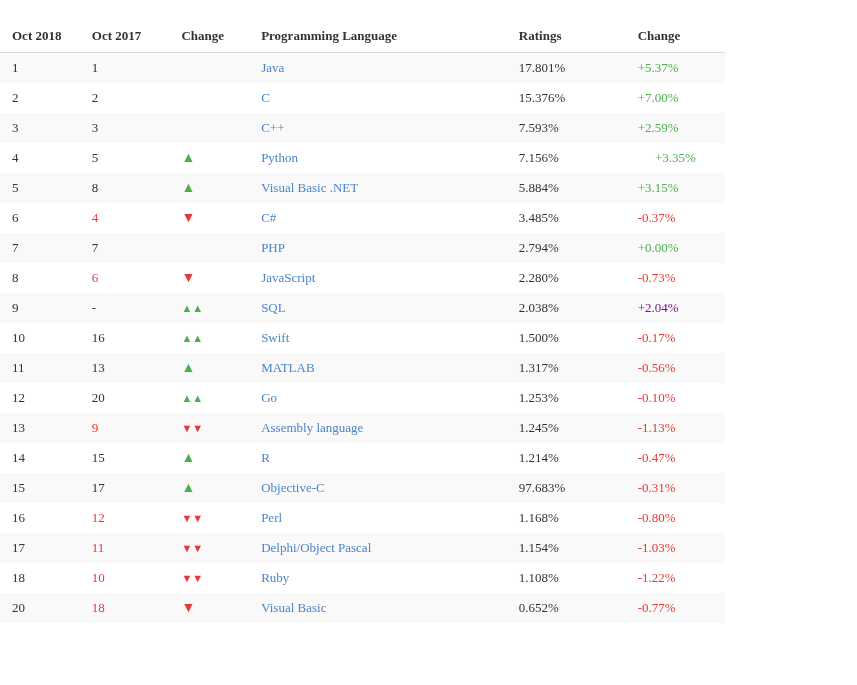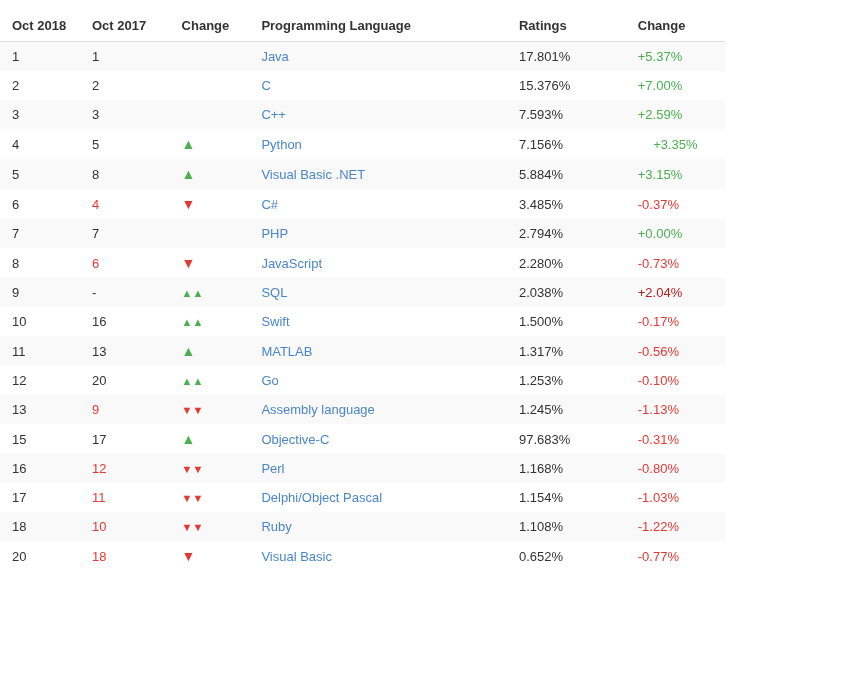--- a/index.html
+++ b/index.html
@@ -4,21 +4,22 @@
   <style>
     * { box-sizing: border-box; margin: 0; padding: 0; }
     body {
       font-family: Arial, sans-serif;
       font-size: 13px;
       color: #333;
       background: #fff;
     }
     .table-container {
       width: 725px;
-      padding: 10px 0;
+      padding: 20px 0;
+      font-family: Liberation Serif, serif;
     }
     table {
       width: 100%;
       border-collapse: collapse;
     }
     thead th {
       padding: 8px 12px;
       text-align: left;
       font-weight: bold;
       color: #333;
@@ -137,21 +138,21 @@
           <td><a href="#" class="lang-link">JavaScript</a></td>
           <td>2.280%</td>
           <td style="color: rgb(229, 57, 53);">-0.73%</td>
         </tr>
         <tr>
           <td>9</td>
           <td>-</td>
           <td><span style="color: rgb(76, 175, 80); font-size: 11px;">▲▲</span></td>
           <td><a href="#" class="lang-link">SQL</a></td>
           <td>2.038%</td>
-          <td style="color: #b91c1c;">+2.04%</td>
+          <td style="color: #701a75;">+2.04%</td>
         </tr>
         <tr>
           <td>10</td>
           <td>16</td>
           <td><span style="color: rgb(76, 175, 80); font-size: 11px;">▲▲</span></td>
           <td><a href="#" class="lang-link">Swift</a></td>
           <td>1.500%</td>
           <td style="color: rgb(229, 57, 53); margin-top: 33px;">-0.17%</td>
         </tr>
         <tr>
@@ -172,20 +173,28 @@
         </tr>
         <tr>
           <td>13</td>
           <td style="color: rgb(229, 57, 53);">9</td>
           <td><span style="color: rgb(229, 57, 53); font-size: 11px;">▼▼</span></td>
           <td><a href="#" class="lang-link">Assembly language</a></td>
           <td>1.245%</td>
           <td style="color: rgb(229, 57, 53);">-1.13%</td>
         </tr>
         <tr>
+          <td>14</td>
+          <td>15</td>
+          <td><span style="color: rgb(76, 175, 80); font-size: 14px;">▲</span></td>
+          <td><a href="#" class="lang-link">R</a></td>
+          <td>1.214%</td>
+          <td style="color: rgb(229, 57, 53);">-0.47%</td>
+        </tr>
+        <tr>
           <td>15</td>
           <td>17</td>
           <td><span style="color: rgb(76, 175, 80); font-size: 14px;">▲</span></td>
           <td><a href="#" class="lang-link">Objective-C</a></td>
           <td>97.683%</td>
           <td style="color: rgb(229, 57, 53);">-0.31%</td>
         </tr>
         <tr>
           <td>16</td>
           <td style="color: rgb(229, 57, 53);">12</td>

